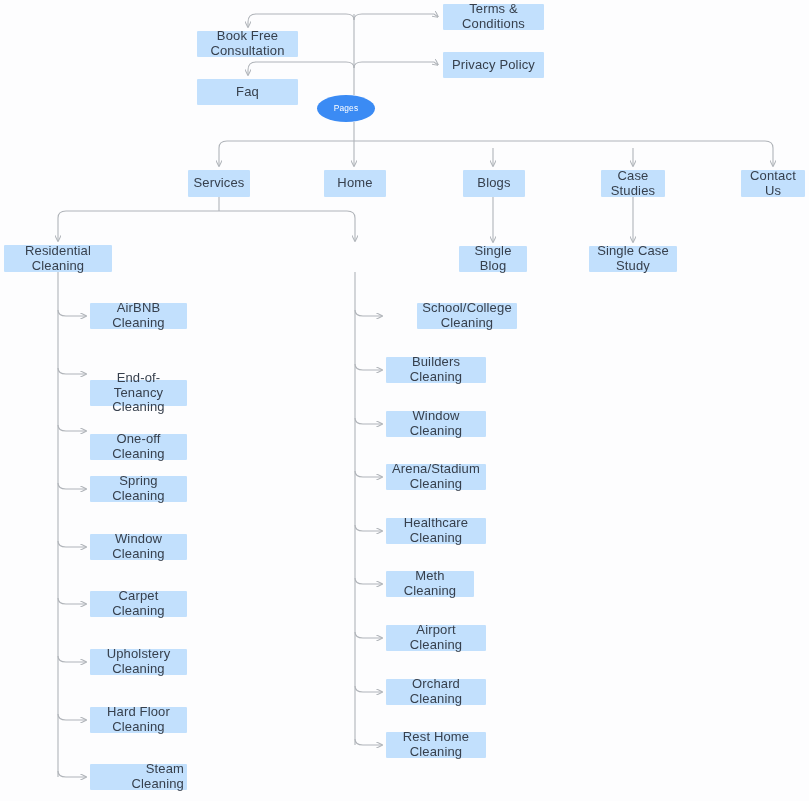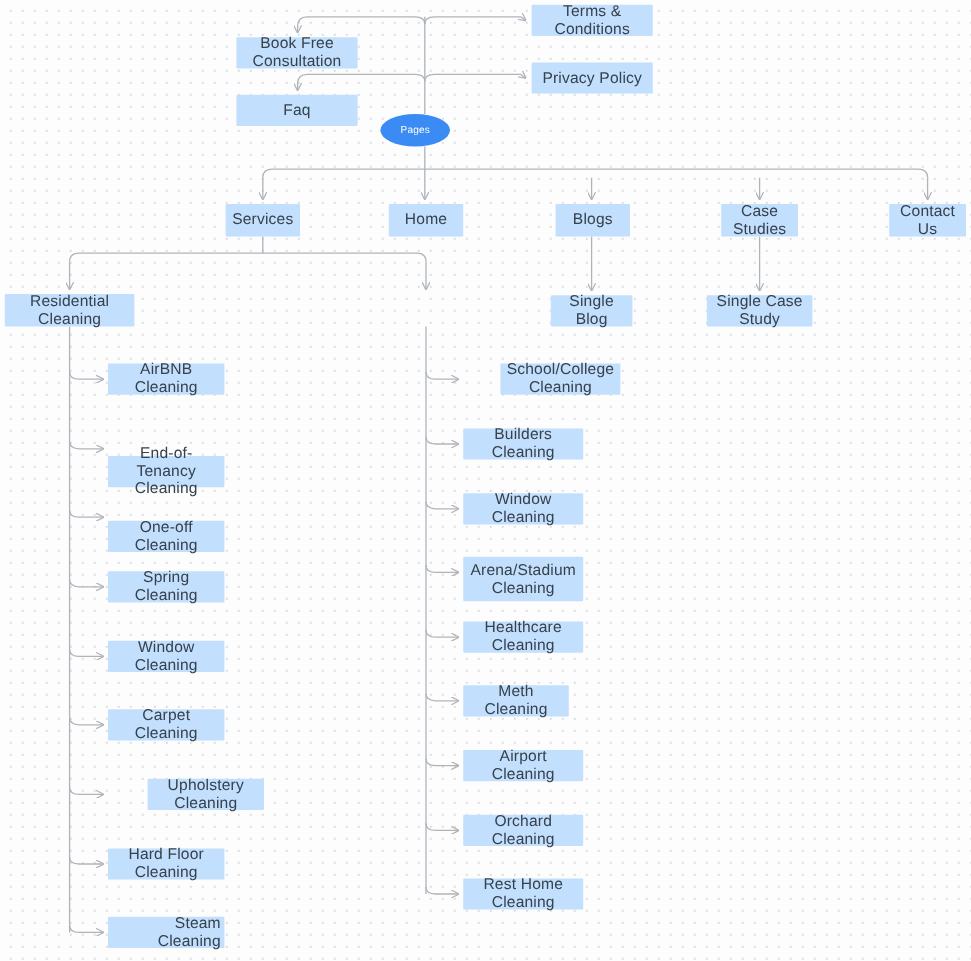--- a/index.html
+++ b/index.html
@@ -136,25 +136,25 @@
   <div class="node" style="left: 4px; top: 245px; width: 108px; height: 27px;">Residential Cleaning</div>
   <div class="node" style="left: 459px; top: 246px; width: 68px; height: 26px;">Single Blog</div>
   <div class="node" style="left: 589px; top: 246px; width: 88px; height: 26px;">Single Case Study</div>
 
 <div class="node" style="left: 90px; top: 303px; width: 97px; height: 26px;">AirBNB Cleaning</div>
     <div class="node" style="left: 90px; top: 380px; width: 97px; height: 26px;">End-of-Tenancy Cleaning</div>
     <div class="node" style="left: 90px; top: 434px; width: 97px; height: 26px; text-align: center;">One-off Cleaning</div>
     <div class="node" style="left: 90px; top: 476px; width: 97px; height: 26px;">Spring Cleaning</div>
     <div class="node" style="left: 90px; top: 534px; width: 97px; height: 26px;">Window Cleaning</div>
     <div class="node" style="left: 90px; top: 591px; width: 97px; height: 26px;">Carpet Cleaning</div>
-    <div class="node" style="left: 90px; top: 649px; width: 97px; height: 26px; margin-left: 33px;">Upholstery Cleaning</div>
+    <div class="node" style="left: 90px; top: 649px; width: 97px; height: 26px;">Upholstery Cleaning</div>
     <div class="node" style="left: 90px; top: 707px; width: 97px; height: 26px;">Hard Floor Cleaning</div>
     <div class="node" style="left: 90px; top: 764px; width: 97px; height: 26px; text-align: right;">Steam Cleaning</div>
     <div class="node" style="left: 386px; top: 303px; width: 100px; height: 26px; margin-left: 31px;">School/College Cleaning</div>
     <div class="node" style="left: 386px; top: 357px; width: 100px; height: 26px;">Builders Cleaning</div>
     <div class="node" style="left: 386px; top: 411px; width: 100px; height: 26px;">Window Cleaning</div>
-    <div class="node" style="left: 386px; top: 464px; width: 100px; height: 37px;">Arena/Stadium Cleaning</div>
+    <div class="node" style="left: 386px; top: 464px; width: 100px; height: 26px;">Arena/Stadium Cleaning</div>
     <div class="node" style="left: 386px; top: 518px; width: 100px; height: 26px;">Healthcare Cleaning</div>
     <div class="node" style="left: 386px; top: 571px; width: 88px; height: 26px;">Meth Cleaning</div>
     <div class="node" style="left: 386px; top: 625px; width: 100px; height: 26px;">Airport Cleaning</div>
     <div class="node" style="left: 386px; top: 679px; width: 100px; height: 26px;">Orchard Cleaning</div>
     <div class="node" style="left: 386px; top: 732px; width: 100px; height: 26px;">Rest Home Cleaning</div>
   </div>
 
 </body></html>

